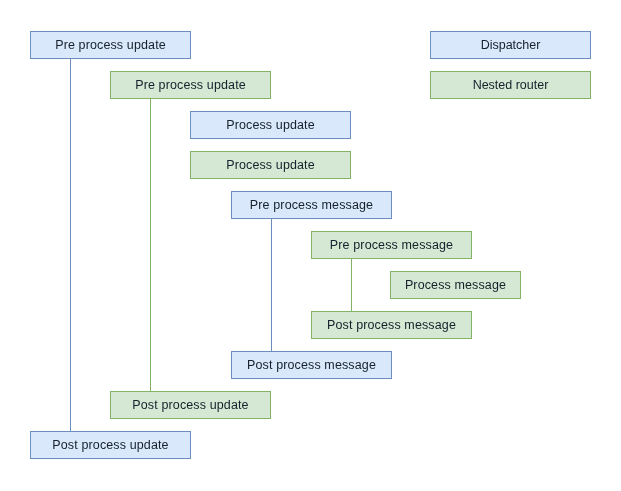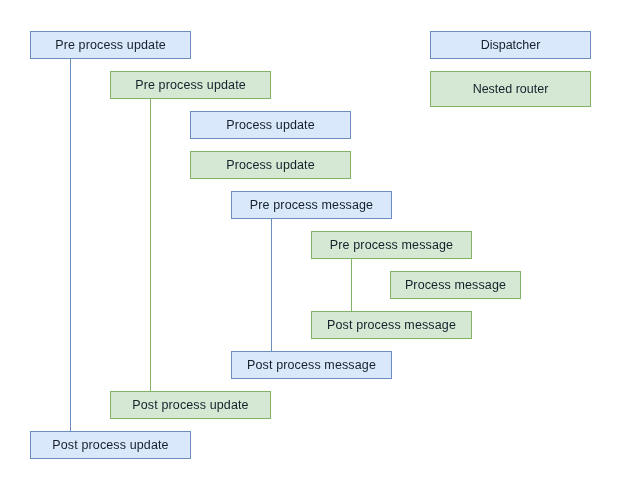--- a/index.html
+++ b/index.html
@@ -115,17 +115,17 @@
         <span>Post process update</span>
       </div>
       <div class="node dispatcher" style="left: 30px; top: 431px; width: 161px; height: 28px;">
         <span>Post process update</span>
       </div>
     </div>
   <div id="legend-layer">
       <div class="legend-node dispatcher" style="left: 430px; top: 31px; width: 161px; height: 28px;">
         <span>Dispatcher</span>
       </div>
-      <div class="legend-node nested" style="left: 430px; top: 71px; width: 161px; height: 36px;">
+      <div class="legend-node nested" style="left: 430px; top: 71px; width: 161px; height: 28px;">
         <span>Nested router</span>
       </div>
     </div>
 </div>
 
 </body></html>

